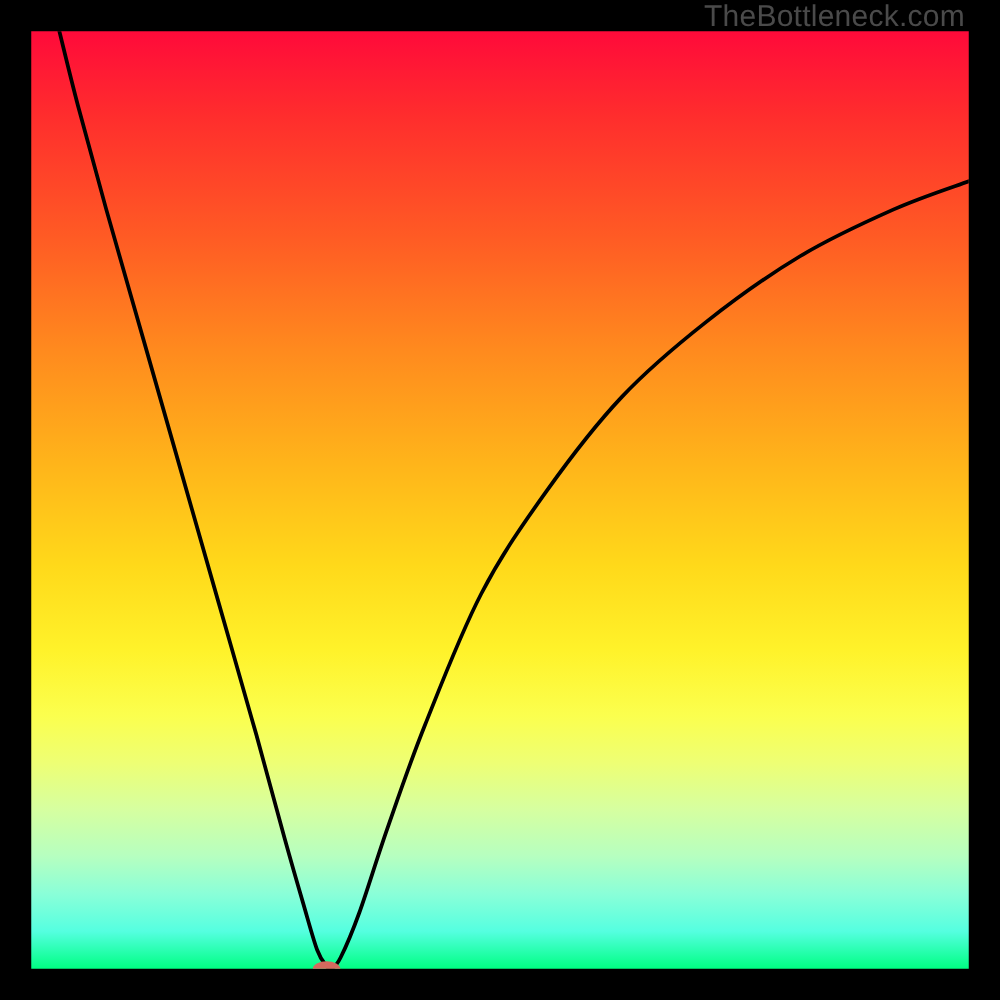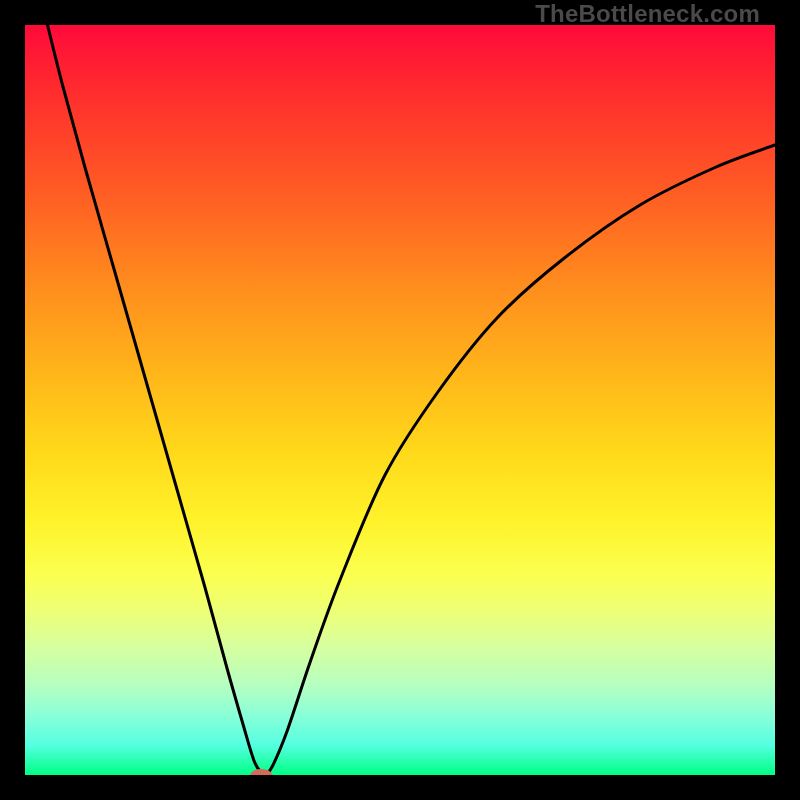--- a/index.html
+++ b/index.html
@@ -30,24 +30,24 @@
       #d6ffa0 83%,
       #b6ffc0 88%,
       #8affd8 92%,
       #55ffe0 96%,
       #00ff83 100%
     );
   }
   .watermark {
     position: absolute;
     top: 0px;
-    right: 40px;
+    right: 28px;
     color: #4a4a4a;
     font-size: 24px;
-    font-weight: 700;
+    font-weight: 400;
     letter-spacing: 0.2px;
   }
   svg.plot {
     position: absolute;
     left: 25px;
     top: 25px;
     width: 750px;
     height: 750px;
   }
 </style>

